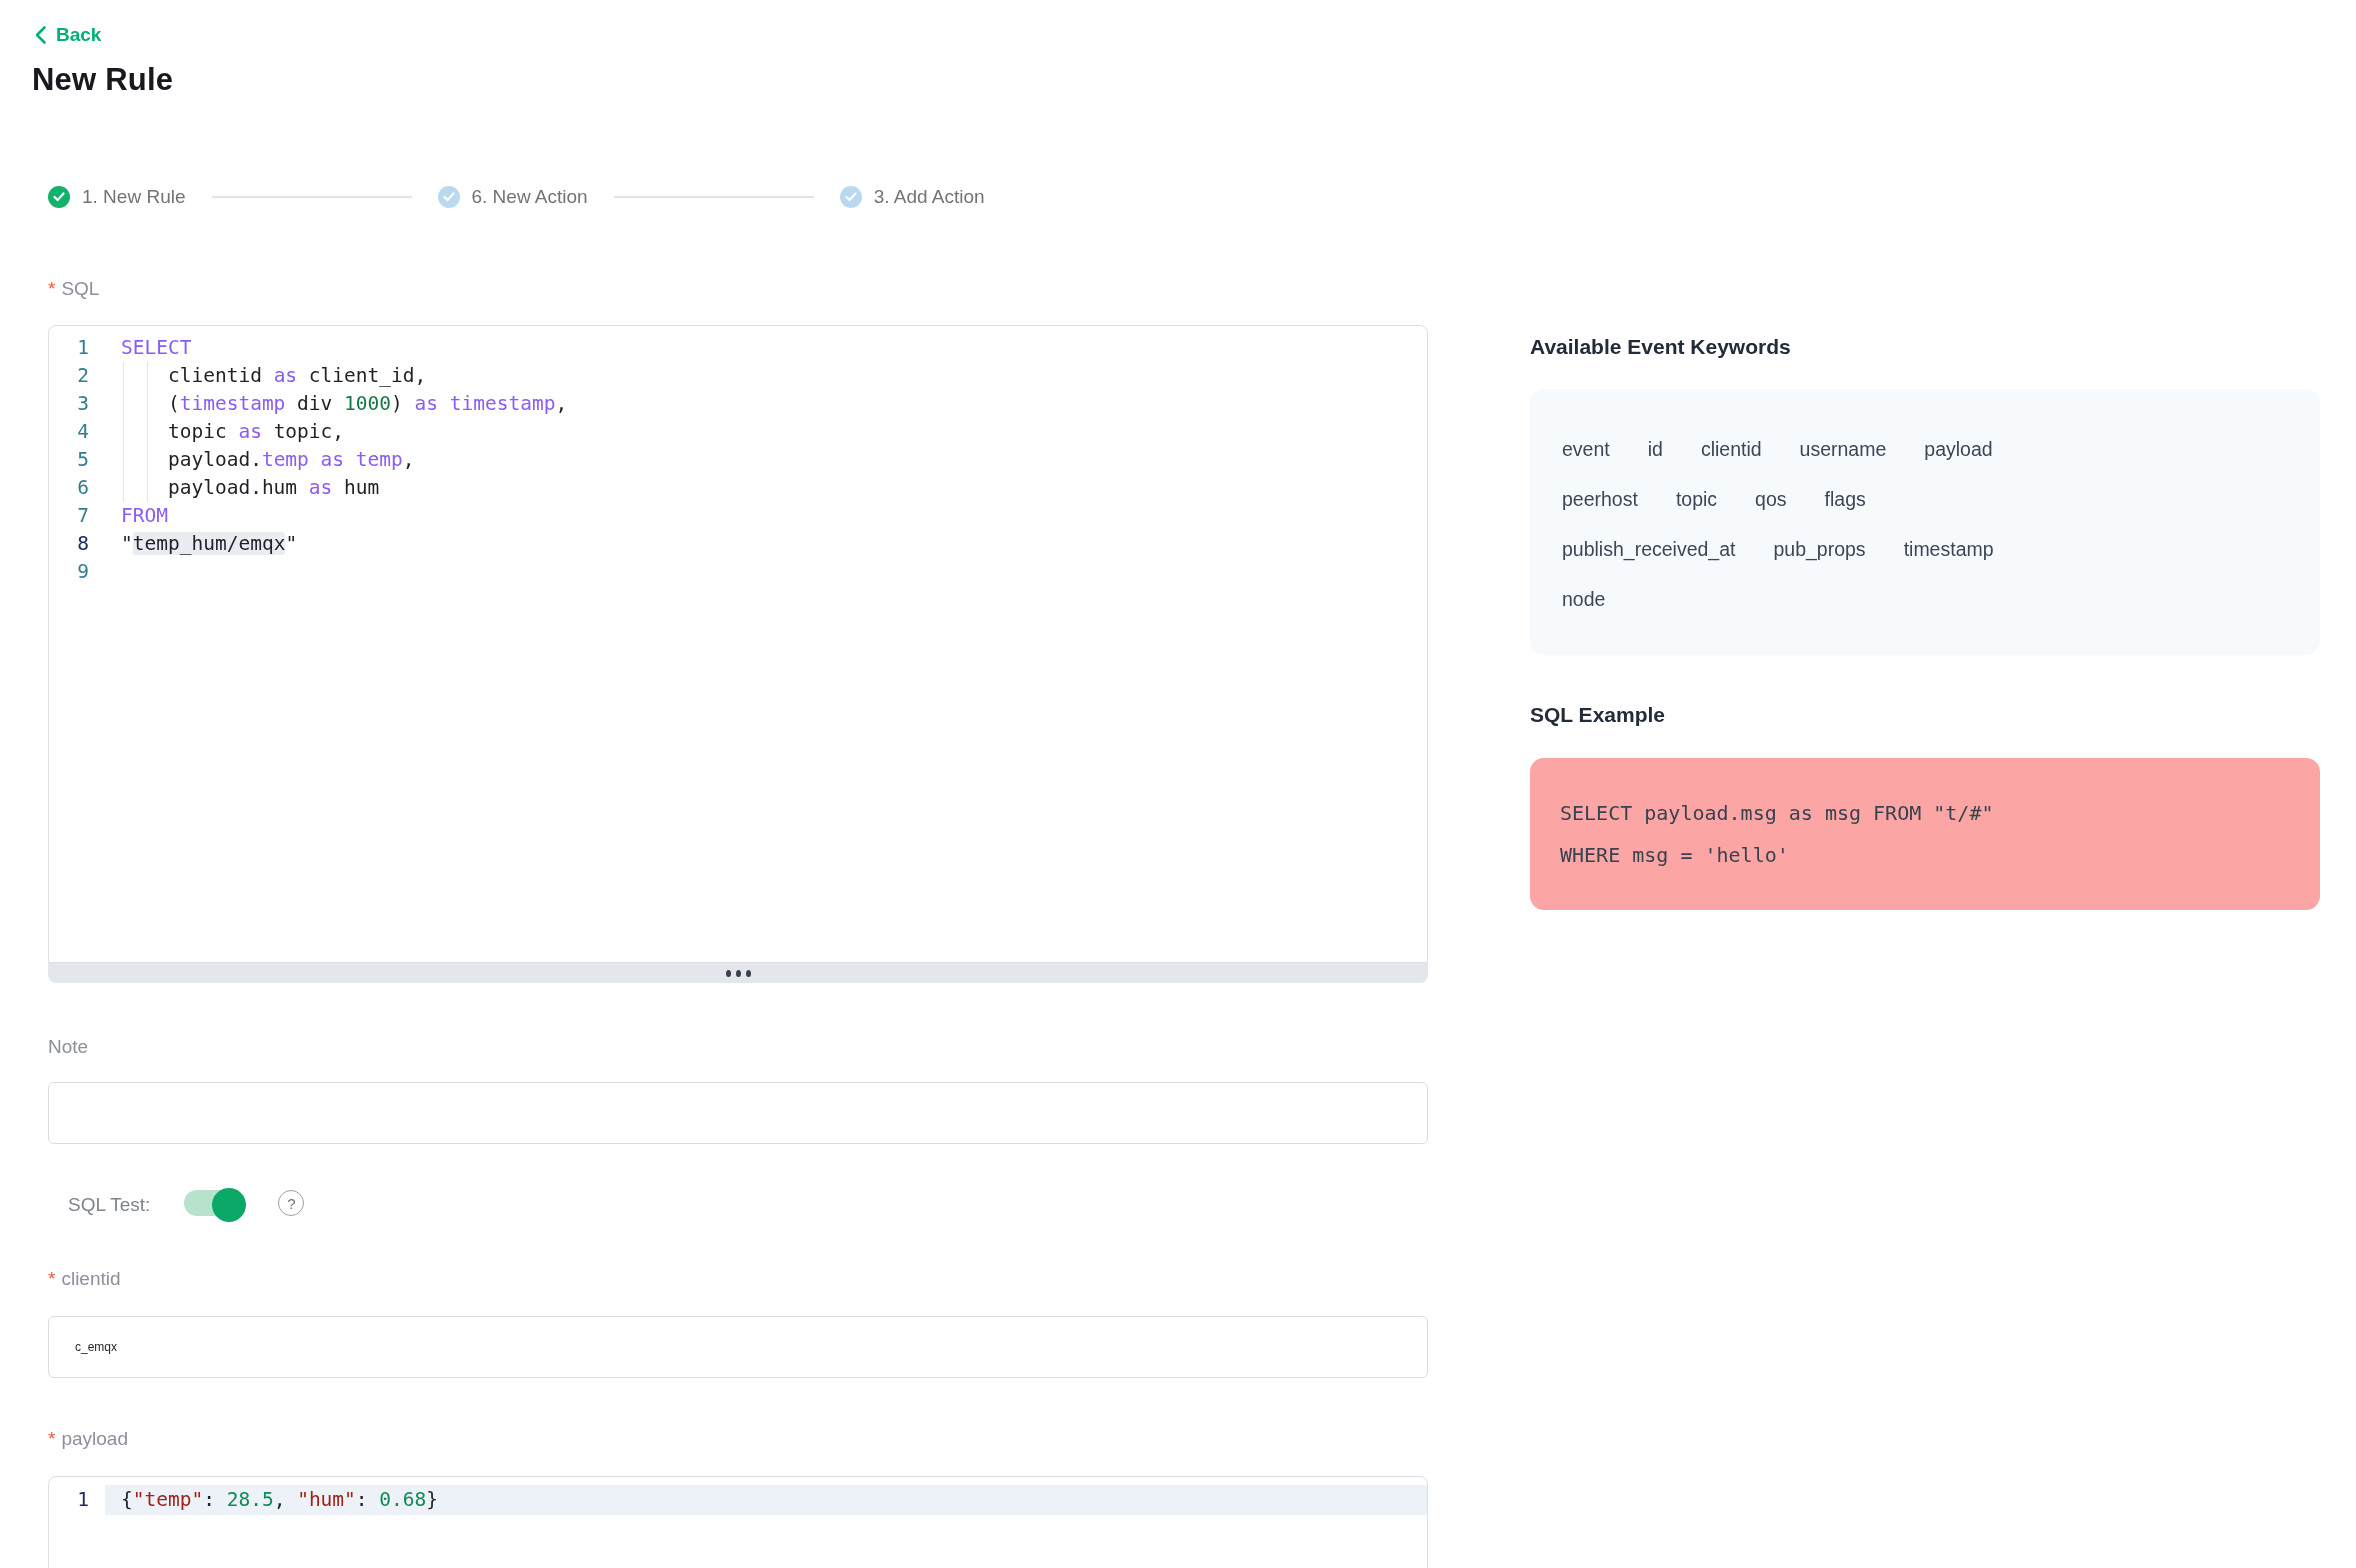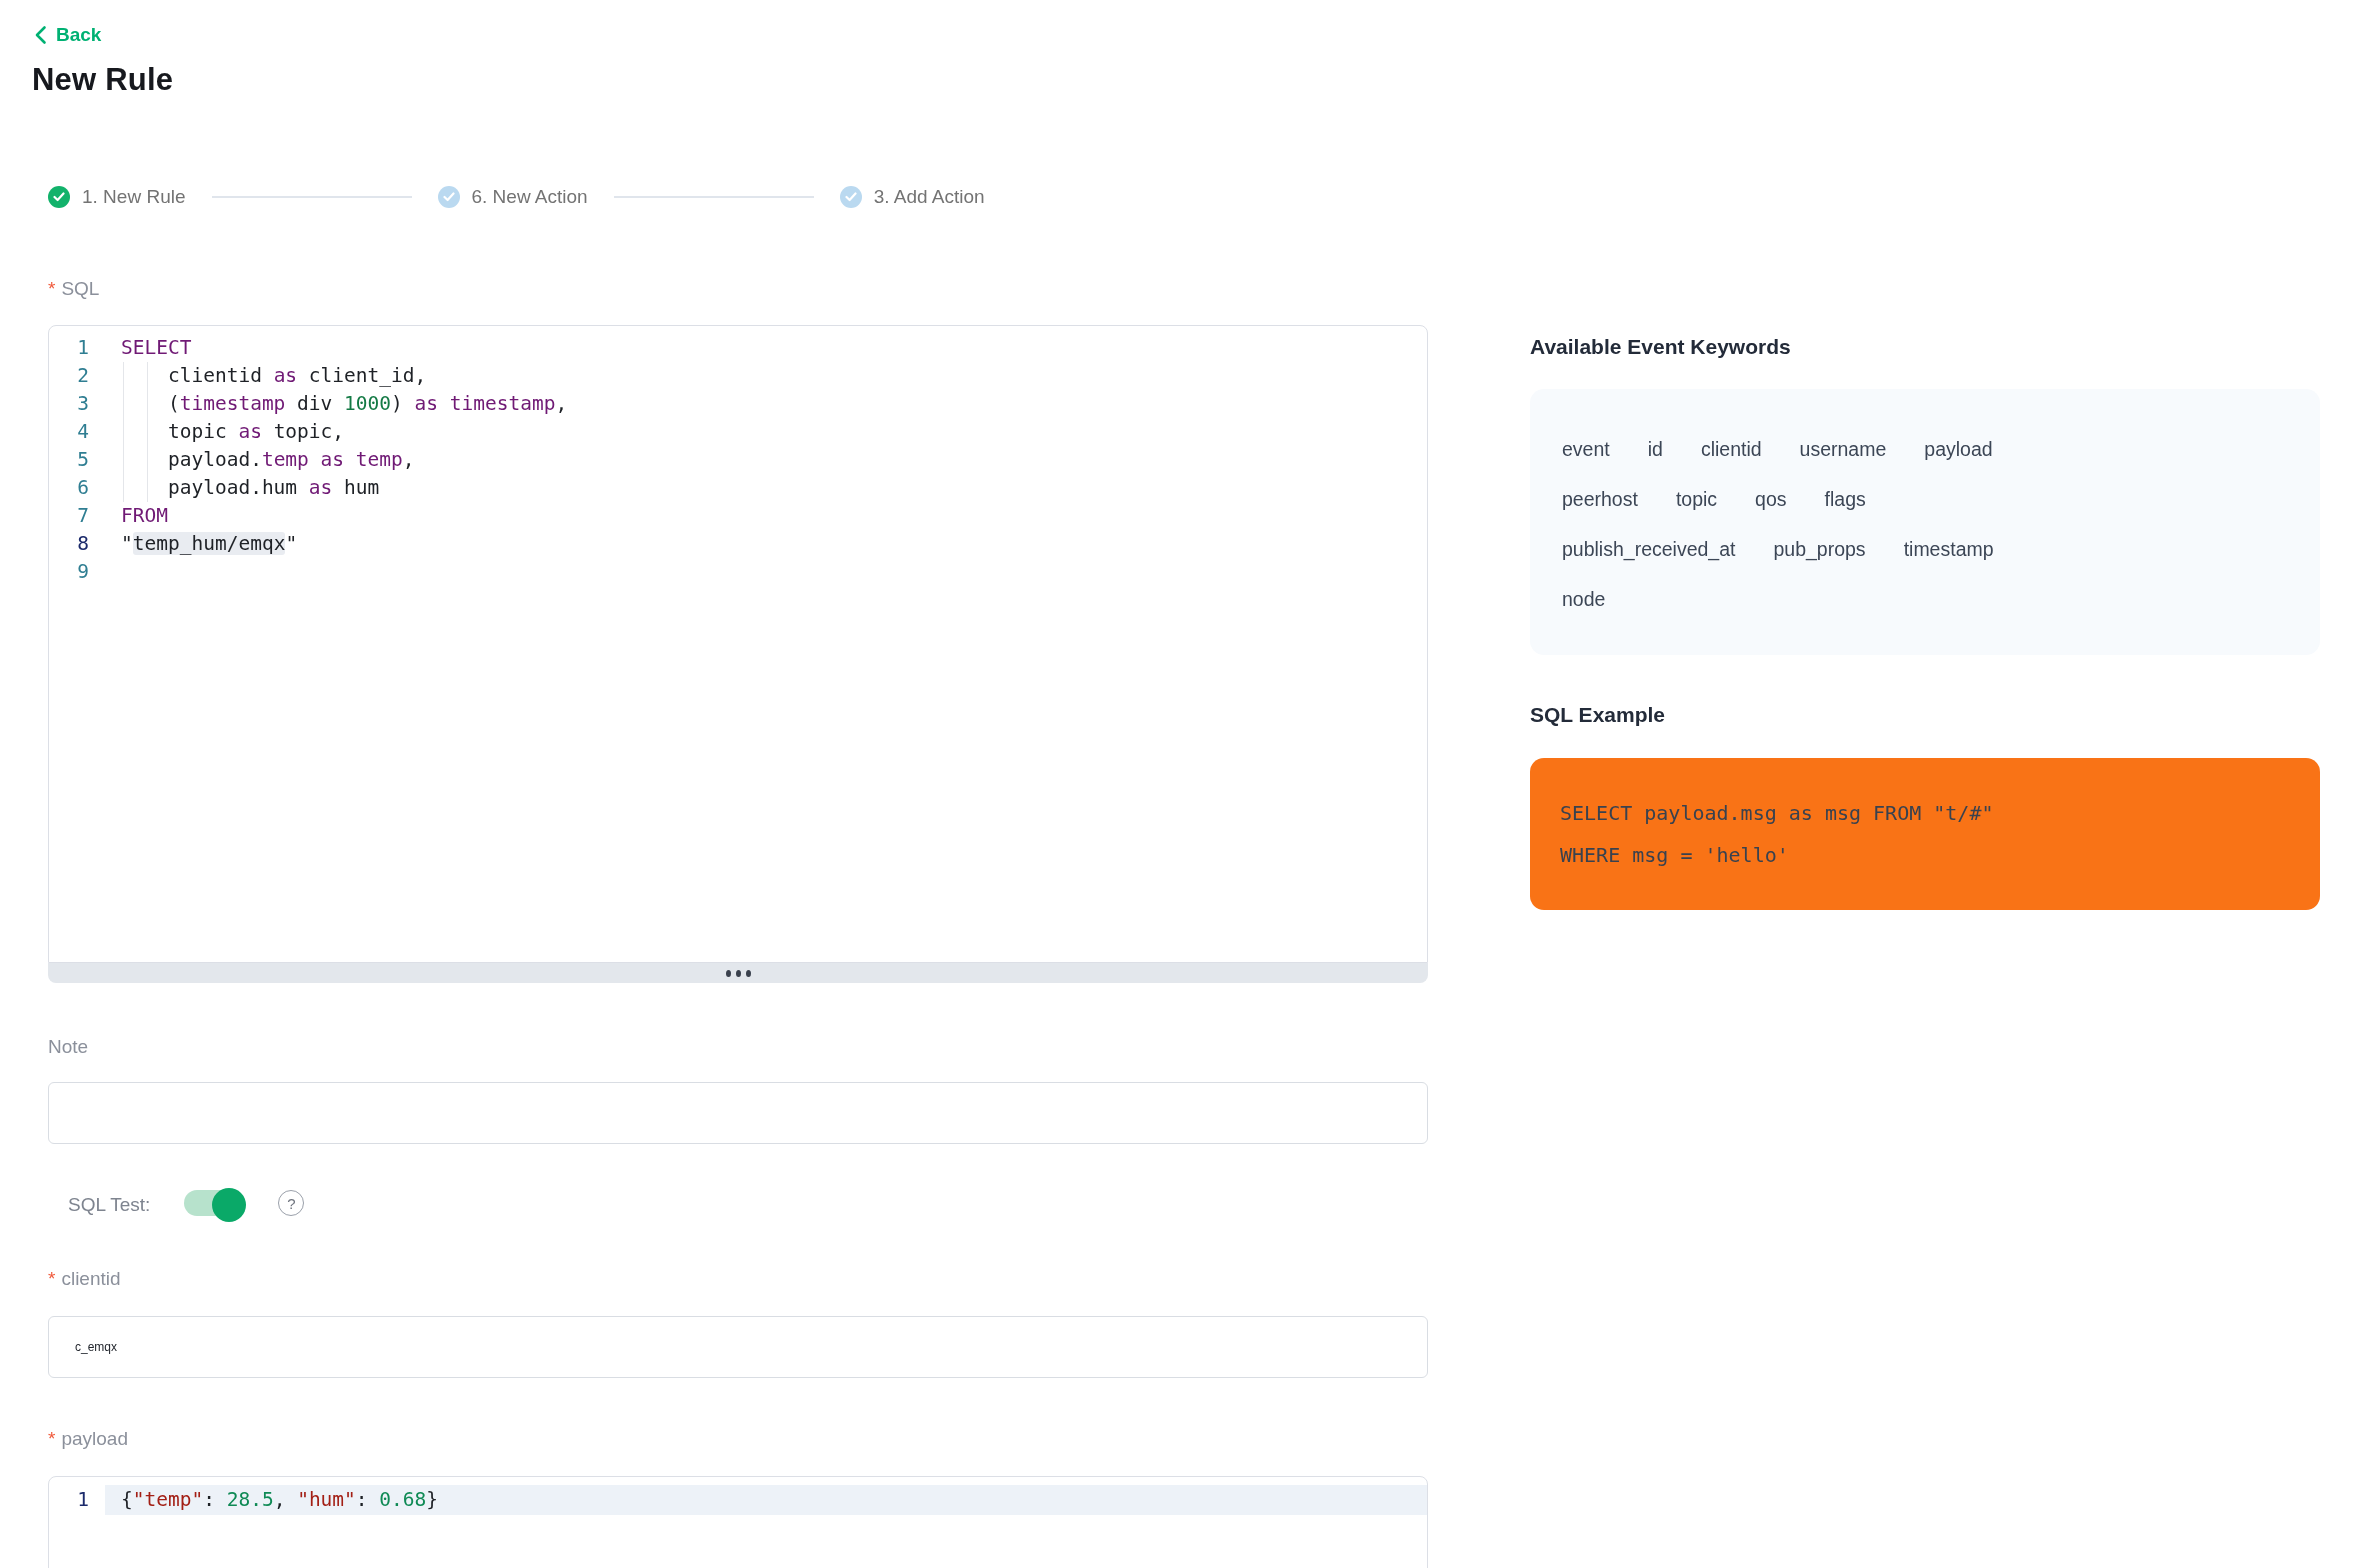--- a/index.html
+++ b/index.html
@@ -32,21 +32,21 @@
   .code-editor { position:absolute; left:48px; width:1380px; background:#fff;
                  border:1px solid #dcdfe6; font-family:"DejaVu Sans Mono", monospace;
                  font-size:19.5px; line-height:28px; color:#1e2126; overflow:hidden; }
   #sql-editor { top:325px; height:638px; border-radius:8px 8px 0 0; padding-top:8px; }
   #payload-editor { top:1476px; height:160px; border-radius:8px; padding-top:8px; line-height:30px; }
   .cm-row { display:flex; }
   .cm-gut { width:56px; flex:none; text-align:right; padding-right:16px; color:#2f7e92; user-select:none; }
   .cm-gut.active { color:#1b2a6b; }
   .cm-code { flex:1; padding-left:16px; white-space:pre; }
   .cm-code.rowbg { background:#edf2f8; }
-  .c-kw { color:#701a75; }
+  .c-kw { color:#8b5cf6; }
   .c-num { color:#147a45; }
   .c-strhl { background:#e9ecf1; border-radius:3px; }
   .c-key { color:#a31f15; }
   .c-num2 { color:#0f8a55; }
   .indent-guides { position:absolute; left:0; top:36px; height:140px; width:0; }
   .indent-guides .g { position:absolute; top:0; height:100%; width:1px; background:#e4e6ea; }
 
   
   .drag-bar { position:absolute; left:48px; top:963px; width:1380px; height:20px; background:#e3e7ec;
               border-radius:0 0 8px 8px; display:flex; align-items:center; justify-content:center; gap:5px; cursor:row-resize; }
@@ -65,21 +65,21 @@
   .help-icon { width:26px; height:26px; border-radius:50%; border:1.5px solid #9aa0aa; color:#6f747e;
                display:flex; align-items:center; justify-content:center; font-size:15px; cursor:pointer; }
 
   
   .right-panel { position:absolute; left:1530px; top:335px; width:790px; }
   .rp-heading { font-size:21px; font-weight:700; color:#232b39; }
   .kw-box { margin-top:30px; background:#f7fafd; border-radius:14px; padding:36px 32px 30px 32px; }
   .kw-row { line-height:48px; }
   .kw-item { font-size:19.5px; color:#3c4656; margin-right:38px; }
   .rp-heading.second { margin-top:48px; }
-  .ex-box { margin-top:31px; background:#f97316; border-radius:14px; padding:34px 30px;
+  .ex-box { margin-top:31px; background:#fca5a5; border-radius:14px; padding:34px 30px;
             font-family:"DejaVu Sans Mono", monospace; font-size:20px; line-height:42px; color:#39424f; }
 </style>
 </head>
 <body>
 
 <div class="canvas">
 
   <div class="back">
     <span>
       <svg width="13" height="20" viewBox="0 0 13 20">

